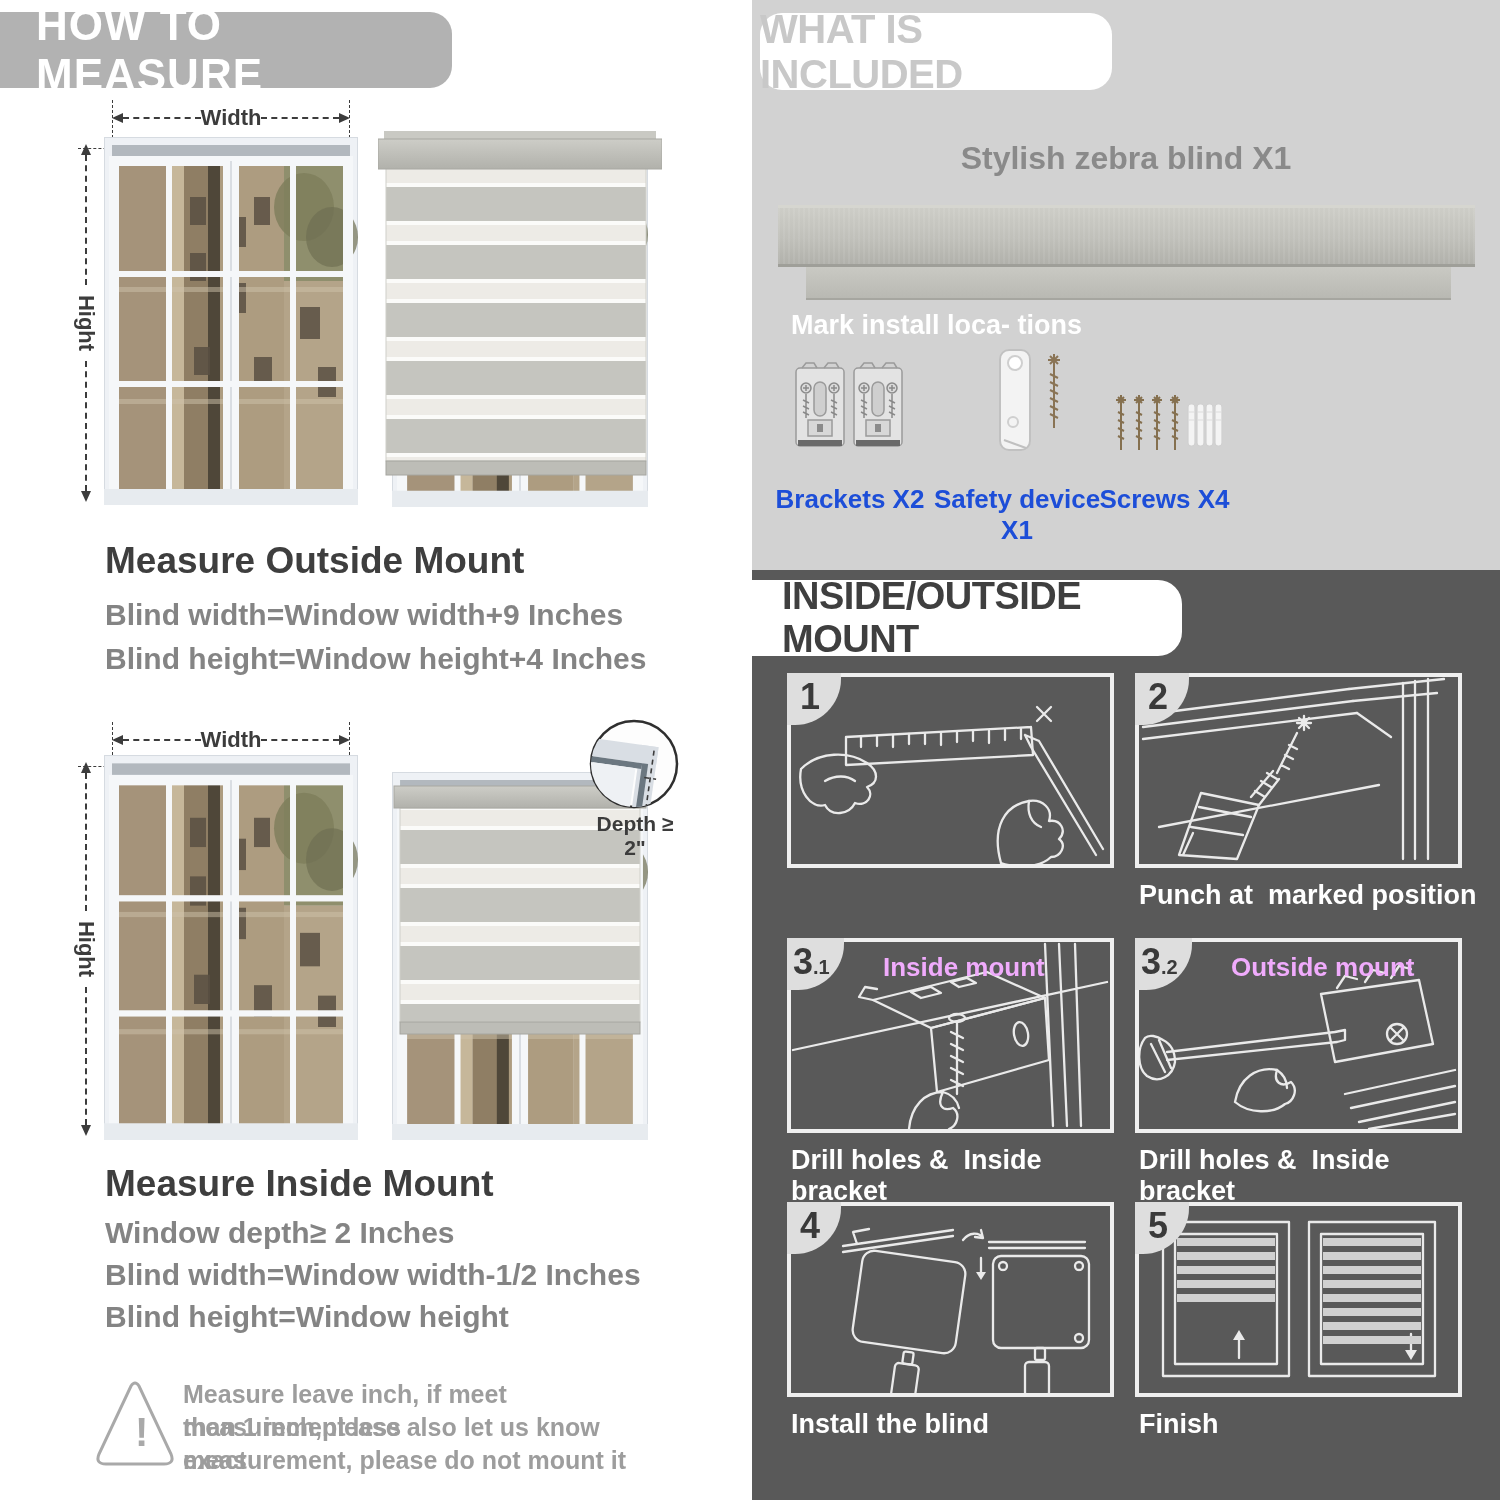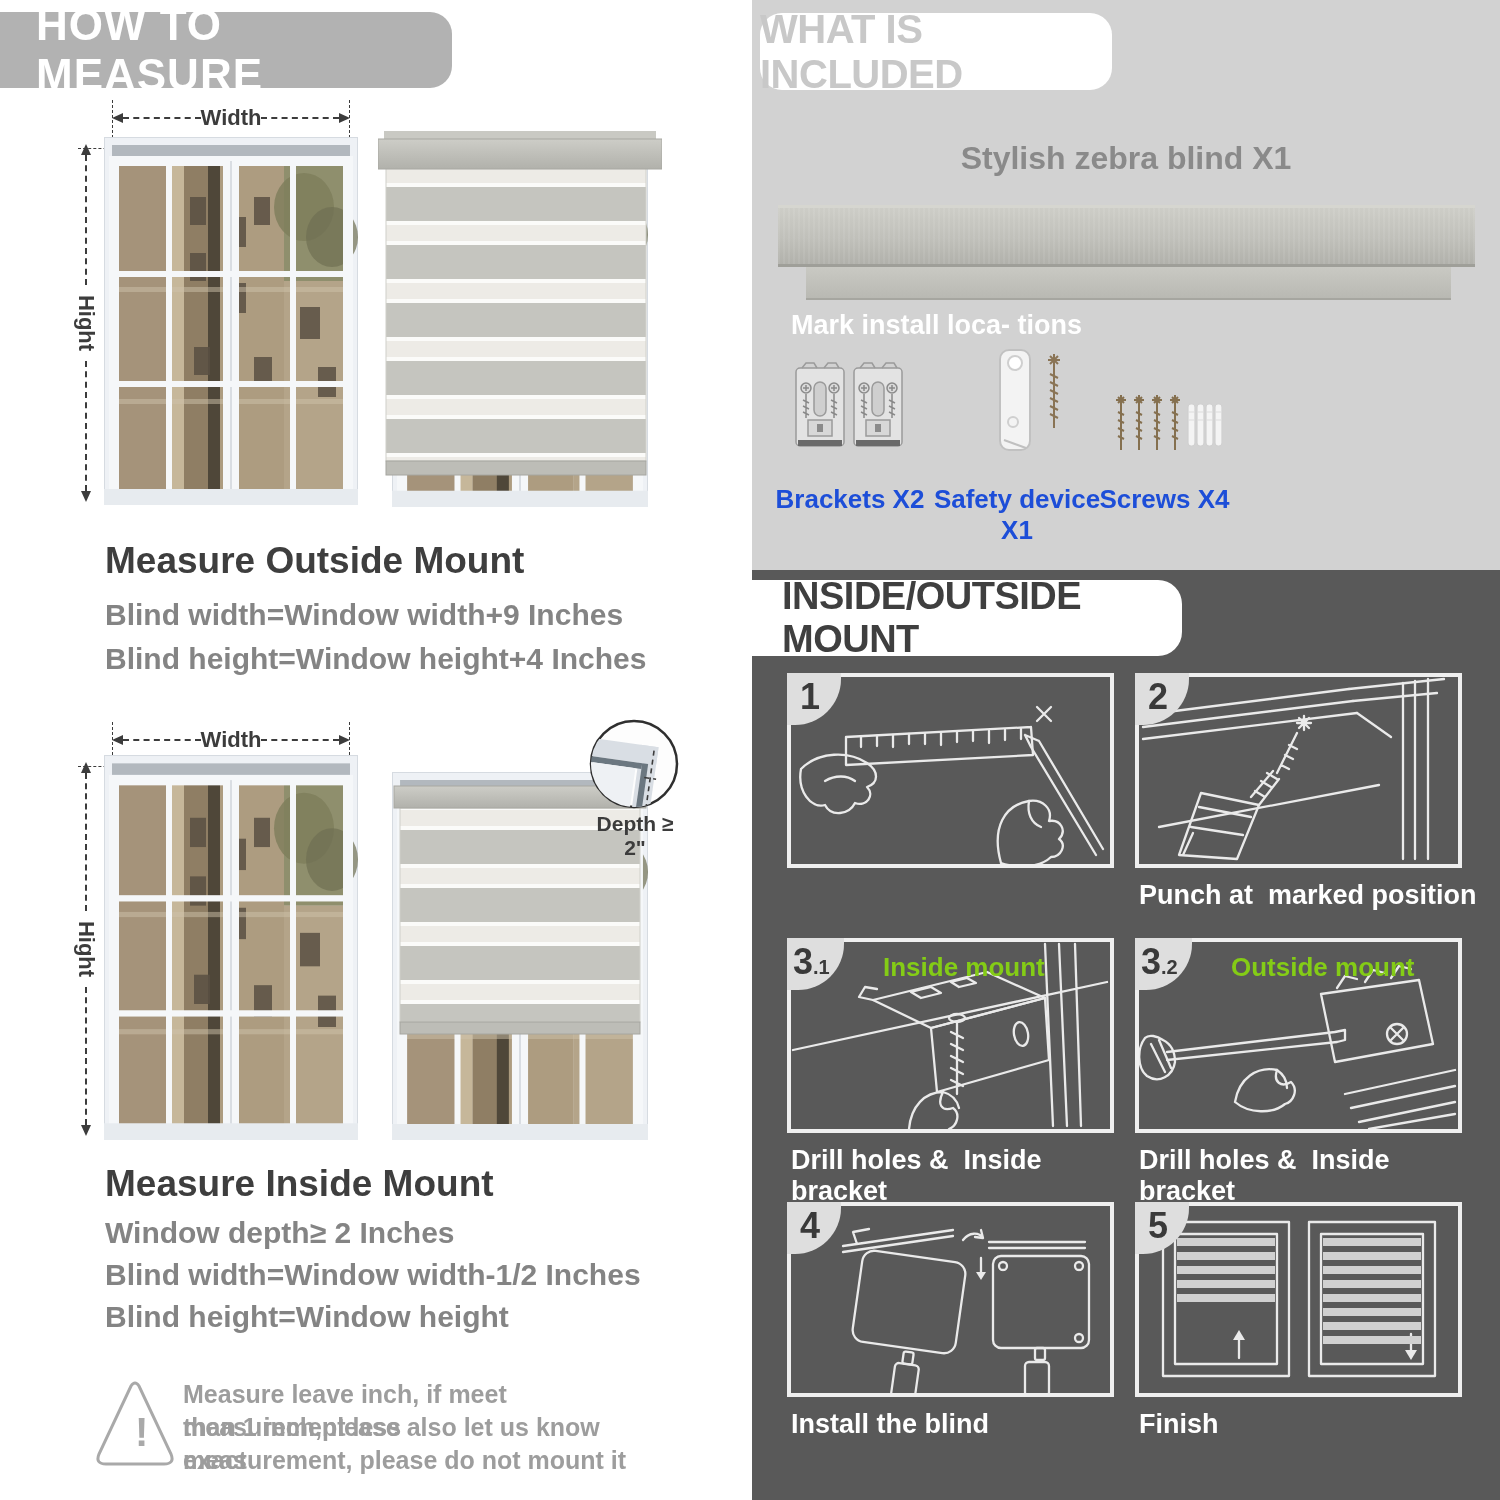--- a/index.html
+++ b/index.html
@@ -56,21 +56,21 @@
     background:linear-gradient(180deg,#c9c9c3,#b9b9b3);border-bottom:2px solid #a6a6a0;box-sizing:border-box;}
   .part-lbl{position:absolute;top:484px;font-size:26px;font-weight:bold;color:#1d4ed8;text-align:center;}
 
   
   .step-panel{position:absolute;width:327px;height:195px;border:4px solid #efefef;box-sizing:border-box;}
   .badge{position:absolute;left:-4px;top:-4px;min-width:54px;height:52px;background:#dedede;
     border-radius:0 0 46px 0;display:flex;align-items:flex-start;justify-content:center;
     padding:2px 14px 0 6px;box-sizing:border-box;color:#3a3a3a;}
   .badge .num{font-size:36px;font-weight:bold;line-height:44px;}
   .badge .sub{font-size:20px;font-weight:bold;line-height:30px;margin-top:12px;}
-  .panel-title{position:absolute;left:92px;top:10px;color:#84cc16;font-size:26px;font-weight:bold;}
+  .panel-title{position:absolute;left:92px;top:10px;color:#f0abfc;font-size:26px;font-weight:bold;}
   .caption{position:absolute;width:340px;color:#ffffff;font-size:27px;font-weight:bold;white-space:pre-wrap;}
 
   svg{display:block;}
   .lineart{stroke:#eaeaea;stroke-width:2.3;fill:none;stroke-linecap:round;stroke-linejoin:round;}
 </style>
 </head>
 <body>
 
 <div class="canvas">
 

